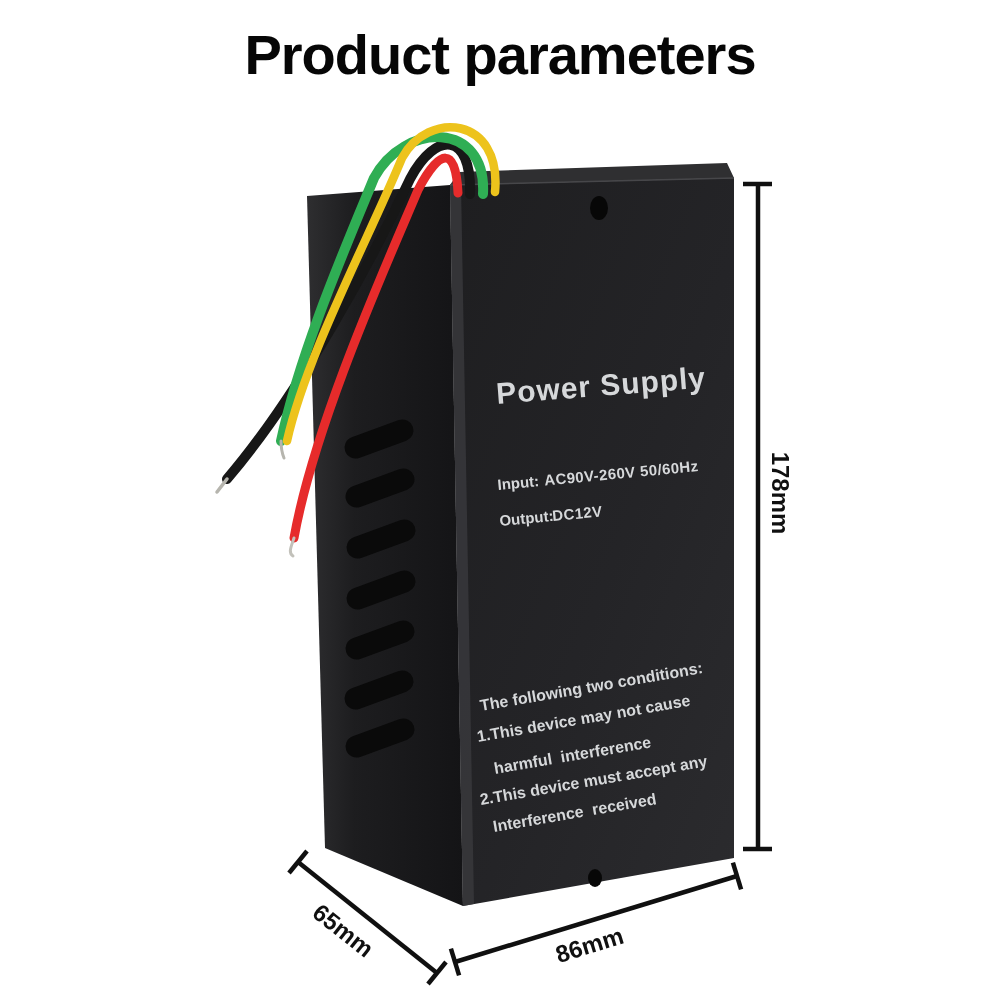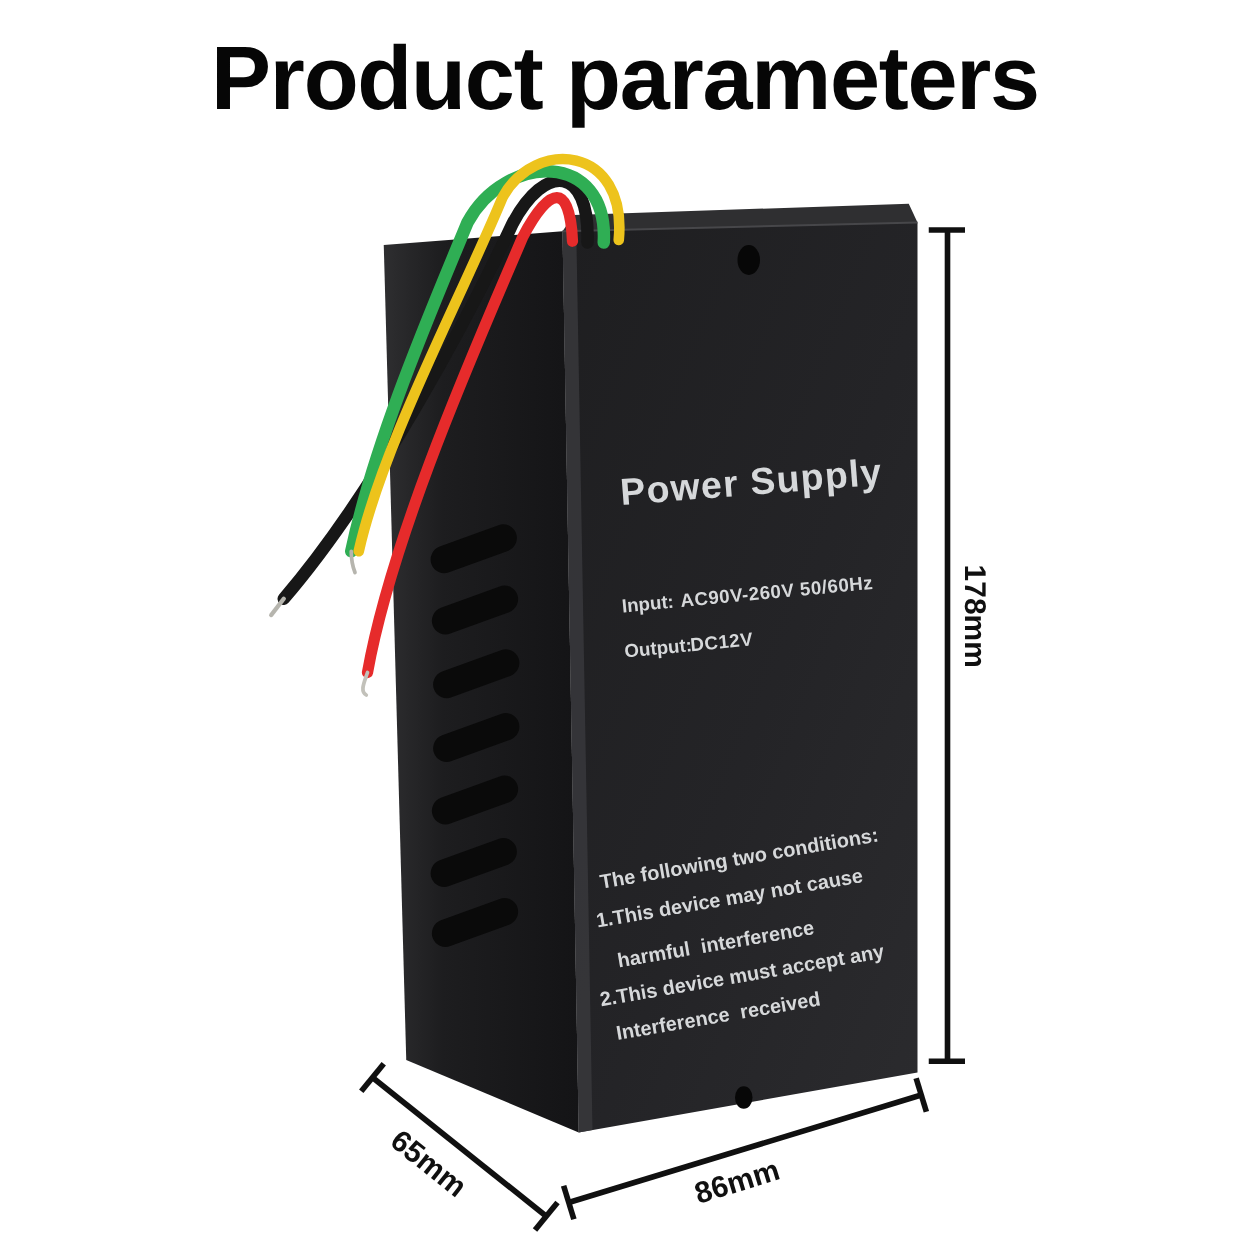--- a/index.html
+++ b/index.html
@@ -4,21 +4,21 @@
 <style>
   html,body{margin:0;padding:0;}
   body{
     width:1000px;height:1000px;position:relative;overflow:hidden;
     background:#ffffff;
     font-family:"Liberation Sans", sans-serif;
   }
   .title{
     position:absolute;top:22px;left:0;width:1000px;
     text-align:center;
-    font-size:72px;font-weight:bold;letter-spacing:-1px;
+    font-size:56px;font-weight:bold;letter-spacing:-1px;
     color:#060606;
   }
   .scene{position:absolute;top:0;left:0;}
   .devtext{fill:#d6d8da;font-weight:bold;font-family:"Liberation Sans",sans-serif;white-space:pre;}
   .dimtext{fill:#101010;font-weight:bold;font-family:"Liberation Sans",sans-serif;font-size:24px;}
   .dimline{stroke:#101010;stroke-width:4.5;fill:none;}
 </style>
 </head>
 <body>
 

